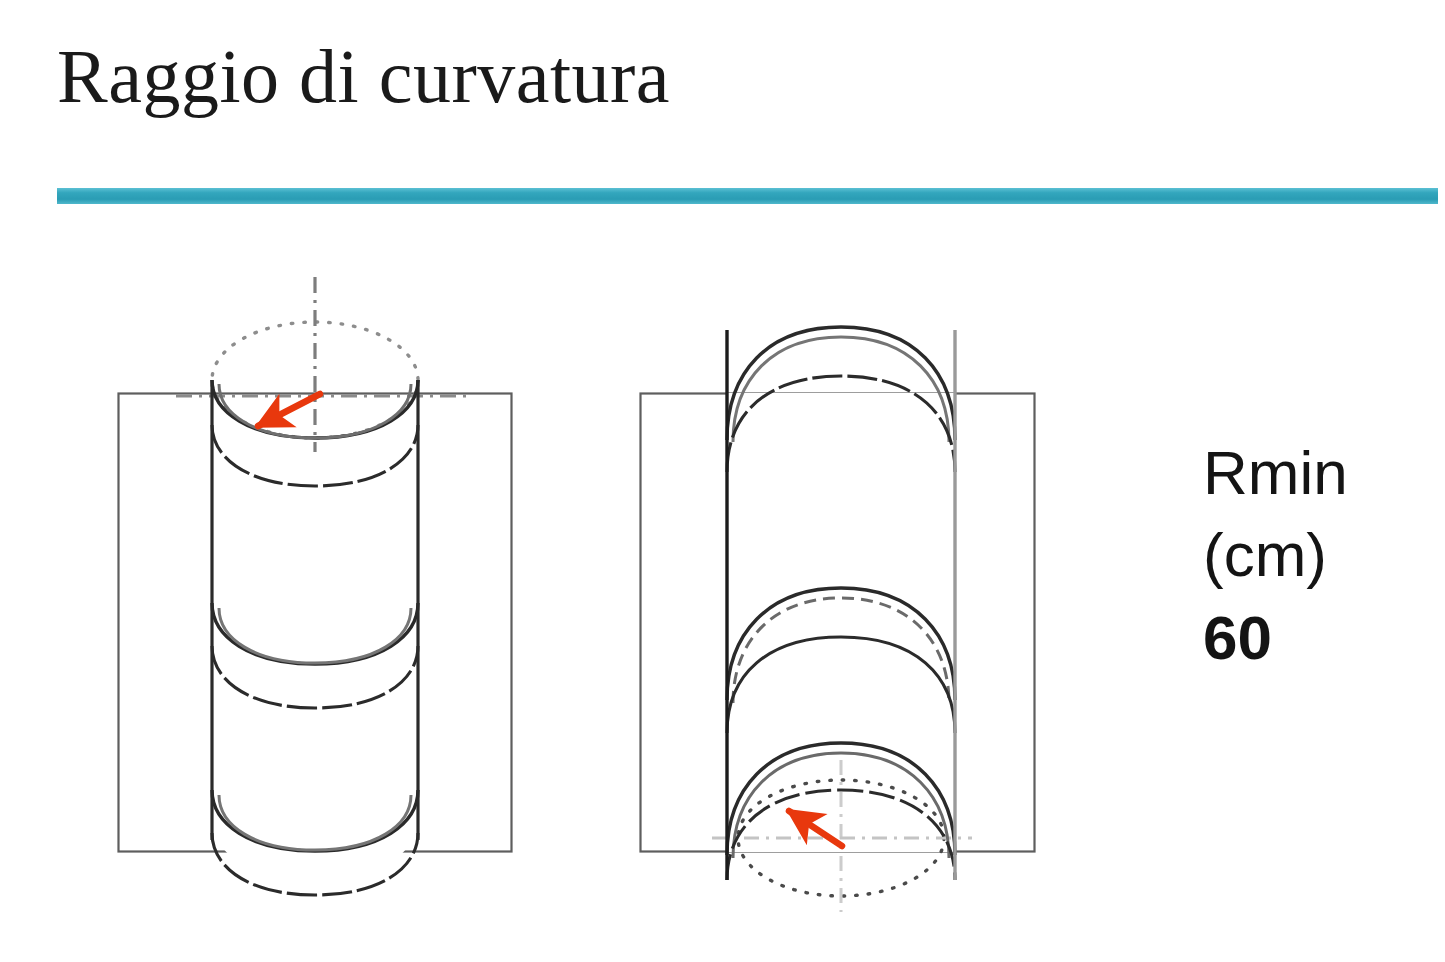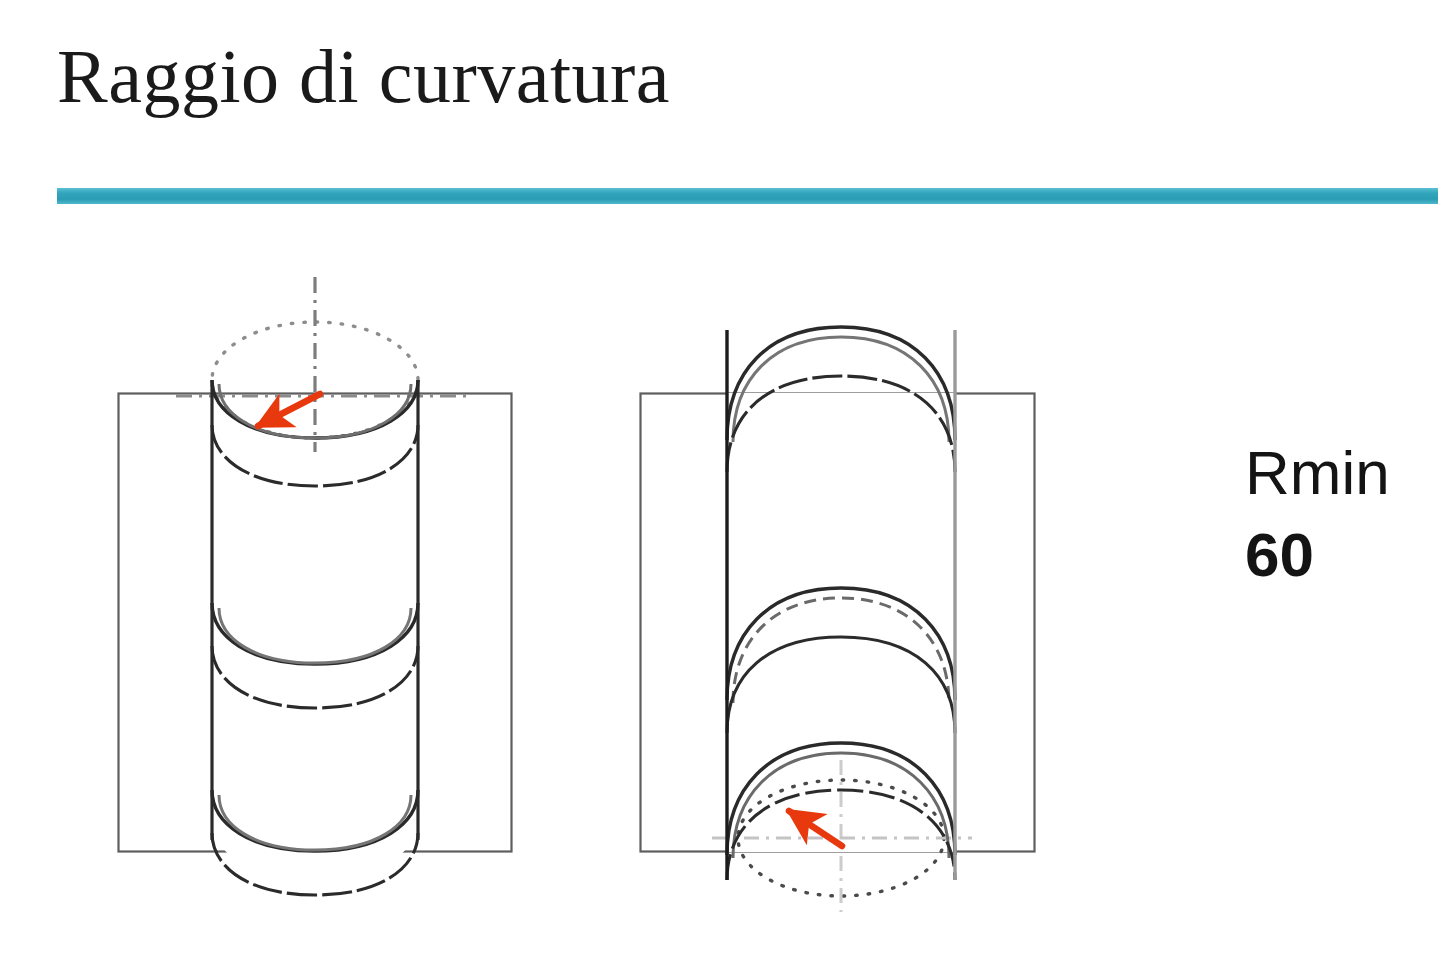--- a/index.html
+++ b/index.html
@@ -66,21 +66,20 @@
     top: 432px;
     width: 215px;
     color: #141414;
     font-family: "Liberation Sans", sans-serif;
   }
   #rmin-block .legend-line {
     font-size: 62px;
     line-height: 1.33;
     font-weight: 400;
     white-space: nowrap;
-    margin-left: 42px;
   }
   #rmin-block .legend-line.value {
     font-weight: 700;
   }
 </style>
 </head>
 <body>
 
 <div id="slide">
 
@@ -157,16 +156,17 @@
 
       <line x1="727" y1="330" x2="727" y2="880" stroke="#1c1c1c" stroke-width="3.4"></line>
       <line x1="955" y1="330" x2="955" y2="880" stroke="#9a9a9a" stroke-width="3.4"></line>
 
       <line x1="842" y1="846" x2="789" y2="811" stroke="#e8380d" stroke-width="6.5" stroke-linecap="round" marker-end="url(#arrowHeadLeft)"></line>
     </g>
   </svg>
 
   <div id="rmin-block">
     <div class="legend-line">Rmin</div>
+    <div class="legend-line">(cm)</div>
     <div class="legend-line value">60</div>
   </div>
 
 </div>
 
 </body></html>

